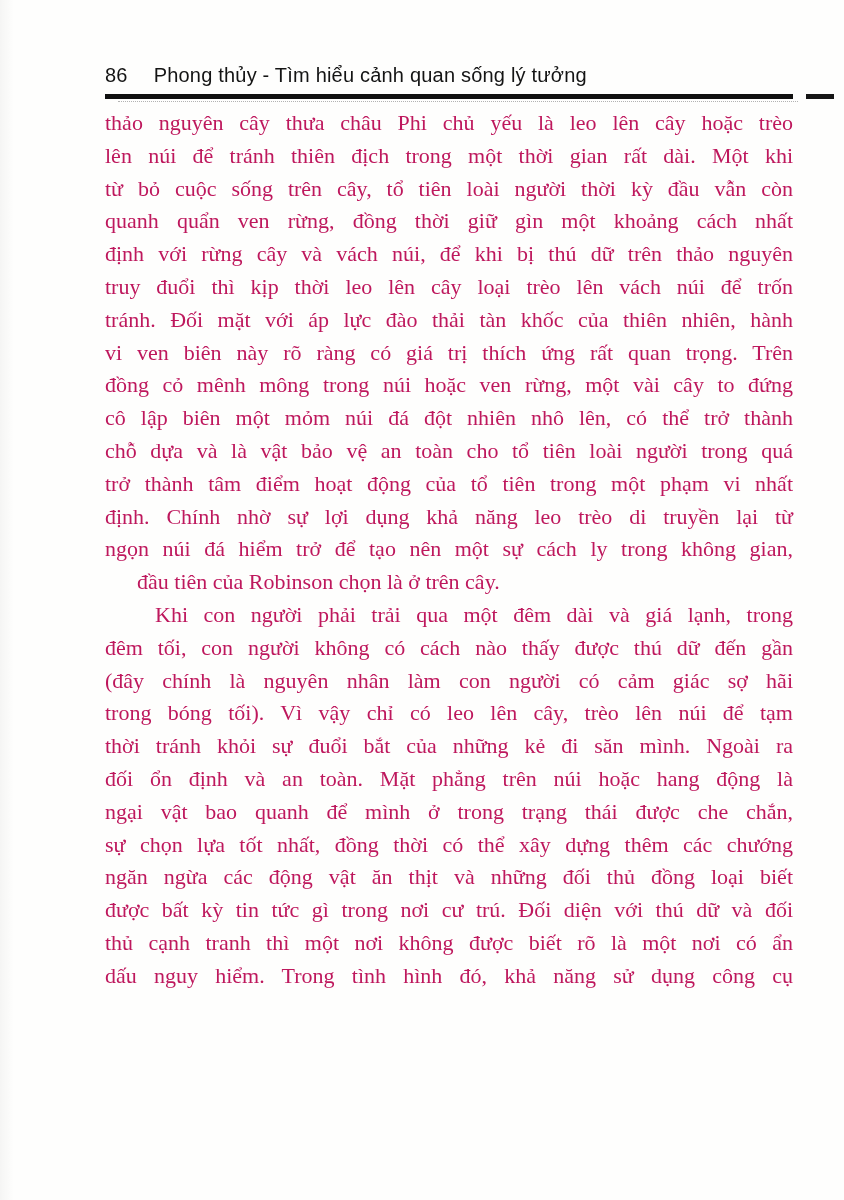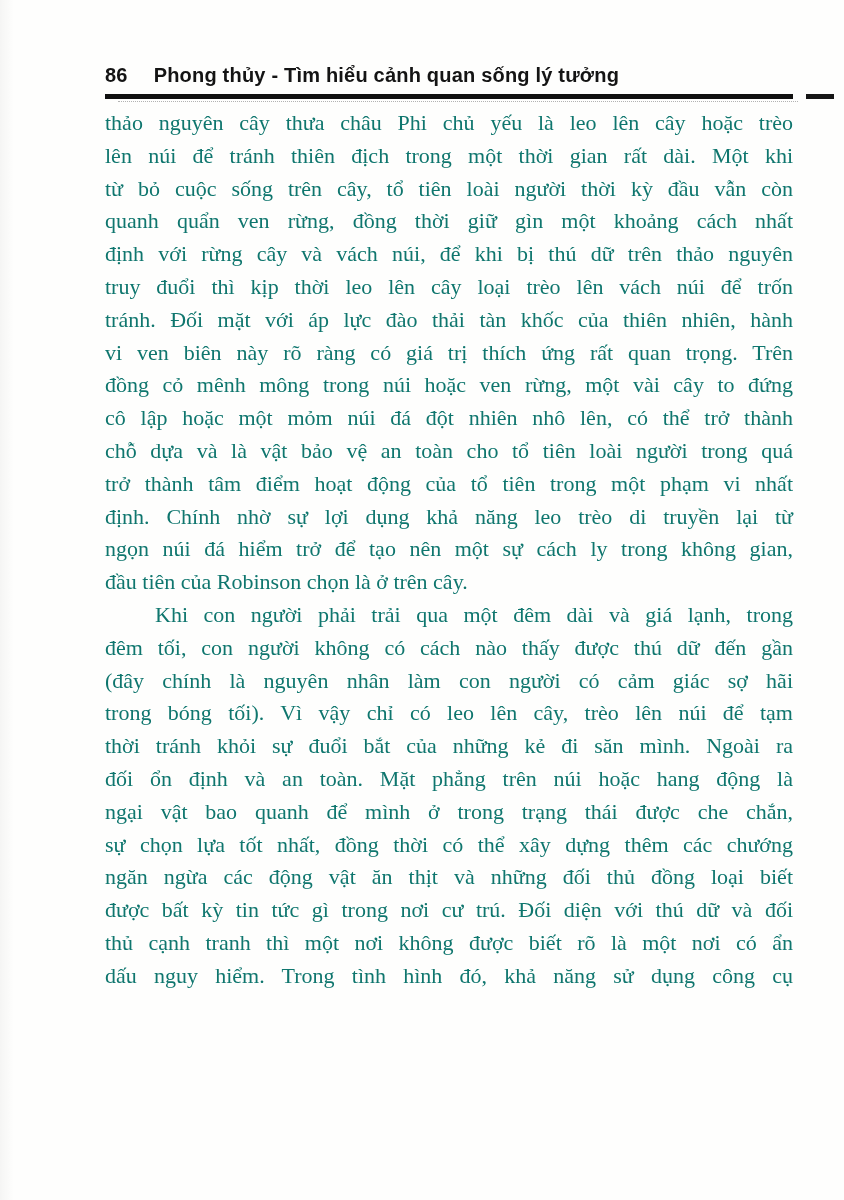--- a/index.html
+++ b/index.html
@@ -21,21 +21,21 @@
     pointer-events: none;
   }
   .header {
     position: absolute;
     left: 105px;
     top: 64px;
     width: 690px;
     display: flex;
     align-items: flex-end;
     font-family: "Liberation Sans", "DejaVu Sans", sans-serif;
-    font-weight: bold;
+    font-weight: normal;
     font-size: 20px;
     color: #141414;
     letter-spacing: 0.2px;
     white-space: nowrap;
   }
   .pagenum { margin-right: 26px; }
   .rule {
     position: absolute;
     left: 105px;
     top: 94px;
@@ -57,30 +57,30 @@
     top: 101px;
     width: 680px;
     border-top: 1.5px dotted rgba(40,40,40,0.35);
   }
   .body {
     position: absolute;
     left: 105px;
     top: 107px;
     width: 688px;
     font-size: 22px;
-    color: #0f766e;
+    color: #be185d;
   }
   .line {
     height: 32.8px;
     line-height: 32.8px;
     text-align: justify;
     text-align-last: justify;
     white-space: normal;
   }
-  .line.endpara { text-align-last: left; }
+  .line.endpara { text-align-last: left; margin-left: 32px; }
   .line.indent { padding-left: 50px; }
 </style>
 </head>
 <body>
 
 <div class="page">
   <div class="header">
     <span class="pagenum">86</span>
     <span class="title">Phong thủy - Tìm hiểu cảnh quan sống lý tưởng</span>
   </div>
@@ -90,21 +90,21 @@
   <div class="body">
       <div class="line">thảo nguyên cây thưa châu Phi chủ yếu là leo lên cây hoặc trèo</div>
       <div class="line">lên núi để tránh thiên địch trong một thời gian rất dài. Một khi</div>
       <div class="line">từ bỏ cuộc sống trên cây, tổ tiên loài người thời kỳ đầu vẫn còn</div>
       <div class="line">quanh quẩn ven rừng, đồng thời giữ gìn một khoảng cách nhất</div>
       <div class="line">định với rừng cây và vách núi, để khi bị thú dữ trên thảo nguyên</div>
       <div class="line">truy đuổi thì kịp thời leo lên cây loại trèo lên vách núi để trốn</div>
       <div class="line">tránh. Đối mặt với áp lực đào thải tàn khốc của thiên nhiên, hành</div>
       <div class="line">vi ven biên này rõ ràng có giá trị thích ứng rất quan trọng. Trên</div>
       <div class="line">đồng cỏ mênh mông trong núi hoặc ven rừng, một vài cây to đứng</div>
-      <div class="line">cô lập hoặc một mỏm núi đá đột nhiên nhô lên, có thể trở thành</div>
+      <div class="line">cô lập biên một mỏm núi đá đột nhiên nhô lên, có thể trở thành</div>
       <div class="line">chỗ dựa và là vật bảo vệ an toàn cho tổ tiên loài người trong quá</div>
       <div class="line">trở thành tâm điểm hoạt động của tổ tiên trong một phạm vi nhất</div>
       <div class="line">định. Chính nhờ sự lợi dụng khả năng leo trèo di truyền lại từ</div>
       <div class="line">ngọn núi đá hiểm trở để tạo nên một sự cách ly trong không gian,</div>
       <div class="line endpara">đầu tiên của Robinson chọn là ở trên cây.</div>
       <div class="line indent">Khi con người phải trải qua một đêm dài và giá lạnh, trong</div>
       <div class="line">đêm tối, con người không có cách nào thấy được thú dữ đến gần</div>
       <div class="line">(đây chính là nguyên nhân làm con người có cảm giác sợ hãi</div>
       <div class="line">trong bóng tối). Vì vậy chỉ có leo lên cây, trèo lên núi để tạm</div>
       <div class="line">thời tránh khỏi sự đuổi bắt của những kẻ đi săn mình. Ngoài ra</div>

